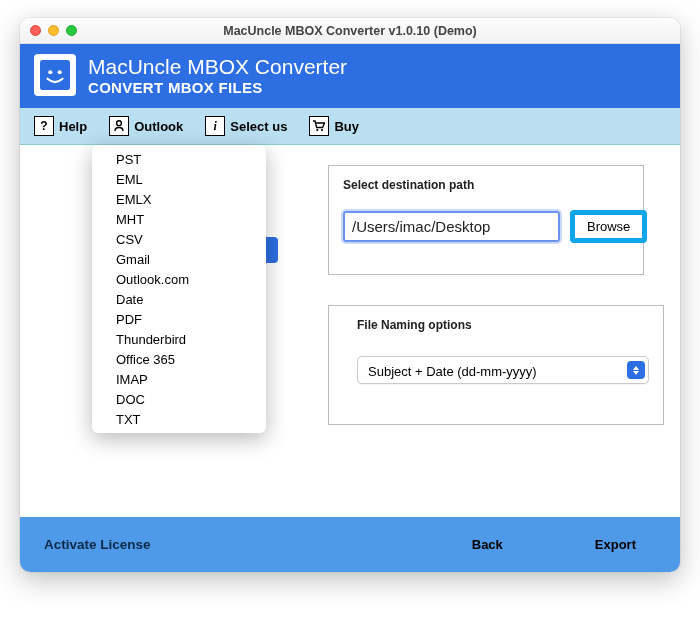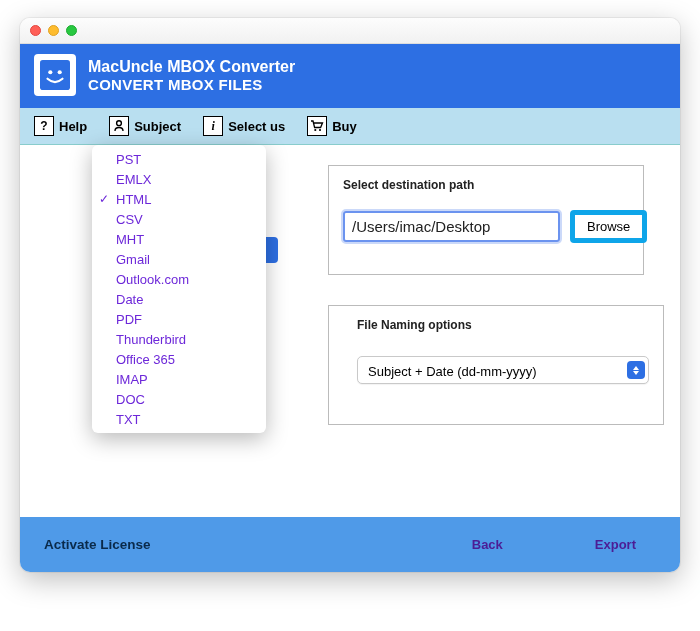--- a/index.html
+++ b/index.html
@@ -10,21 +10,21 @@
   .traffic { position:absolute; left:10px; top:7px; display:flex; gap:7px; }
   .dot { width:11px; height:11px; border-radius:50%; }
   .dot.red{background:#ff5f57;border:1px solid #e24640;}
   .dot.yellow{background:#febc2e;border:1px solid #dfa023;}
   .dot.green{background:#28c840;border:1px solid #1faa33;}
   .titlebar-title{ margin:0 auto; font-size:12.5px; font-weight:600; color:#444; }
 
   .brandbar{ background:#2d6fe3; color:#fff; display:flex; align-items:center; padding:10px 14px; gap:12px; }
   .logo-box{ width:42px; height:42px; background:#fff; border-radius:4px; display:flex; align-items:center; justify-content:center; }
   .logo-box svg{ width:30px; height:30px; }
-  .brand-text .line1{ font-size:16px; font-weight:700; }
+  .brand-text .line1{ font-size:21px; font-weight:400; }
   .brand-text .line2{ font-size:15px; font-weight:700; letter-spacing:0.3px; }
 
   .toolbar{ background:#b9dff0; display:flex; gap:22px; padding:8px 14px; border-top:2px solid #2d6fe3; border-bottom:1px solid #8cc; }
   .tbtn{ display:flex; align-items:center; gap:5px; font-size:13px; font-weight:700; color:#000; cursor:pointer; }
   .tbtn .ticon{ width:20px; height:20px; display:flex; align-items:center; justify-content:center; border:1.5px solid #000; background:#fff; font-size:12px; font-weight:700; }
 
   .content{ position:relative; padding:18px 16px 10px; height:372px; }
   .panel{ position:absolute; border:1.5px solid #bbb; background:#fff; padding:12px 14px; }
   .dest-panel{ left:308px; top:20px; width:316px; height:110px; }
   .naming-panel{ left:308px; top:160px; width:336px; height:120px;padding-left:28px; }
@@ -33,41 +33,42 @@
   .path-input{ flex:1; padding:5px 7px; font-size:15px; border:2px solid #6b93ef; outline:2px solid rgba(107,147,239,0.35); border-radius:3px; color:#222; background:#fff; }
   .browse-btn{ padding:4px 12px; font-size:13px; background:#fff; border:5px solid #0ea5e9; border-radius:4px; cursor:pointer; }
 
   .mac-select{ width:100%; display:flex; align-items:flex-end; justify-content:space-between; background:#fff; border:1px solid #c9c9c9; border-radius:5px; padding:4px 2px 4px 10px; font-size:13px; cursor:pointer; box-shadow:0 1px 1px rgba(0,0,0,0.05); }
   .mac-select .caps{ width:18px; height:18px; background:#2d6fe3; border-radius:4px; display:flex; flex-direction:column; align-items:center; justify-content:center; gap:1px; margin-right:1px;}
   .mac-select .caps .arw{ width:0;height:0;border-left:3px solid transparent;border-right:3px solid transparent;}
   .mac-select .caps .up{ border-bottom:4px solid #fff; }
   .mac-select .caps .down{ border-top:4px solid #fff; }
 
   .dropdown{ position:absolute; left:72px; top:0px; width:174px; background:#fff; border-radius:6px; box-shadow:0 6px 22px rgba(0,0,0,0.28); padding:4px 0; z-index:10; }
-  .dd-item{ display:flex; align-items:center; padding:2.5px 14px 2.5px 24px; font-size:13px; color:#6d28d9; position:relative; cursor:pointer; }
+  .dd-item{ display:flex; align-items:center; padding:2.5px 14px 2.5px 24px; font-size:13px; color:#000000; position:relative; cursor:pointer; }
   .dd-item.selected::before{ content:"✓"; position:absolute; left:7px; font-size:12px; }
   .blue-edge-hint{ position:absolute; left:246px; top:92px; width:12px; height:26px; background:#2d6fe3; border-radius:0 4px 4px 0; }
 
   .footer{ background:#4f9ae8; display:flex; align-items:center; padding:12px 24px; gap:12px; }
   .footer .spacer{ flex:1; }
   .fbtn{ font-size:13px; font-weight:700; color:#1a1a1a; background:transparent; border:none; padding:8px 20px; cursor:pointer; }
-  .fbtn.dark{ color:#4c1d95; }
+  .fbtn.dark{ color:#000000; }
   .activate{ font-size:13.5px; font-weight:800; color:#0a2a4a; cursor:pointer; }
 </style>
 </head>
 <body>
 
 <div class="window">
 
   <div class="titlebar">
     <div class="traffic">
       <div class="dot red"></div>
       <div class="dot yellow"></div>
       <div class="dot green"></div>
     </div>
+    <div class="titlebar-title">MacUncle MBOX Converter v1.0.10 (Demo)</div>
   </div>
 
   <div class="brandbar">
     <div class="logo-box">
       <svg viewBox="0 0 32 32">
           <rect width="32" height="32" rx="3" fill="#2d6fe3"></rect>
           <circle cx="11" cy="13" r="2.2" fill="#fff"></circle>
           <circle cx="21" cy="13" r="2.2" fill="#fff"></circle>
           <path d="M8 20 Q16 27 24 20" stroke="#fff" stroke-width="2.3" fill="none" stroke-linecap="round"></path>
         </svg>
@@ -83,21 +84,21 @@
       <span class="ticon">?</span>
       <span>Help</span>
     </div>
     <div class="tbtn">
       <span class="ticon">
           <svg width="14" height="14" viewBox="0 0 14 14">
             <circle cx="7" cy="4.2" r="2.4" fill="none" stroke="#000" stroke-width="1.4"></circle>
             <path d="M3 12c0-2.3 1.8-3.5 4-3.5s4 1.2 4 3.5" fill="none" stroke="#000" stroke-width="1.4"></path>
           </svg>
         </span>
-      <span>Subject</span>
+      <span>Outlook</span>
     </div>
     <div class="tbtn">
       <span class="ticon" style="font-family:Georgia,serif;font-style:italic">i</span>
       <span>Select us</span>
     </div>
     <div class="tbtn">
       <span class="ticon">
           <svg width="14" height="14" viewBox="0 0 14 14">
             <path d="M1 2h2l1.6 6.5h6L12.5 4H4" fill="none" stroke="#000" stroke-width="1.3"></path>
             <circle cx="5.3" cy="11" r="1.1" fill="#000"></circle>
@@ -127,24 +128,24 @@
         <span>Subject + Date (dd-mm-yyyy)</span>
         <span class="caps">
             <span class="arw up"></span>
             <span class="arw down"></span>
           </span>
       </div>
     </div>
 
     <div class="dropdown" id="dd">
         <div class="dd-item">PST</div>
+        <div class="dd-item">EML</div>
         <div class="dd-item">EMLX</div>
-        <div class="dd-item selected">HTML</div>
+        <div class="dd-item">MHT</div>
         <div class="dd-item">CSV</div>
-        <div class="dd-item">MHT</div>
         <div class="dd-item">Gmail</div>
         <div class="dd-item">Outlook.com</div>
         <div class="dd-item">Date</div>
         <div class="dd-item">PDF</div>
         <div class="dd-item">Thunderbird</div>
         <div class="dd-item">Office 365</div>
         <div class="dd-item">IMAP</div>
         <div class="dd-item">DOC</div>
         <div class="dd-item">TXT</div>
       </div>

